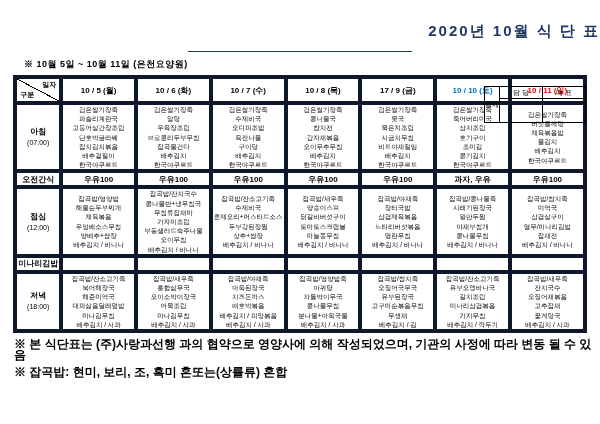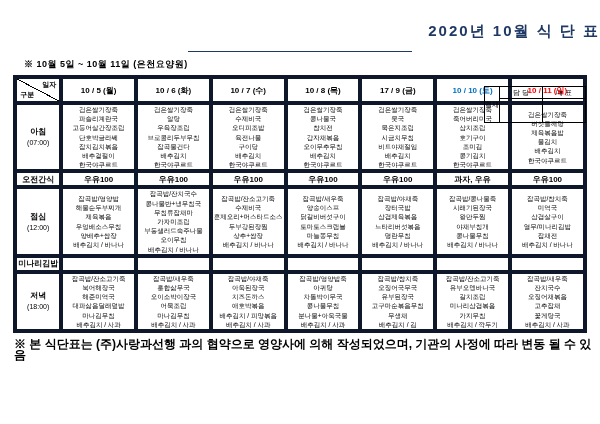--- a/index.html
+++ b/index.html
@@ -401,14 +401,15 @@
           <div>오징어채볶음</div>
           <div>고추잡채</div>
           <div>꽃게탕국</div>
           <div>배추김치 / 사과</div>
         </td>
       </tr>
     </tbody>
   </table>
 
   <div class="footer">※ 본 식단표는 (주)사랑과선행 과의 협약으로 영양사에 의해 작성되었으며, 기관의 사정에 따라 변동 될 수 있음</div>
+  <div class="footer">※ 잡곡밥: 현미, 보리, 조, 흑미 혼또는(상률류) 혼합</div>
 
 </div>
 
 </body></html>

